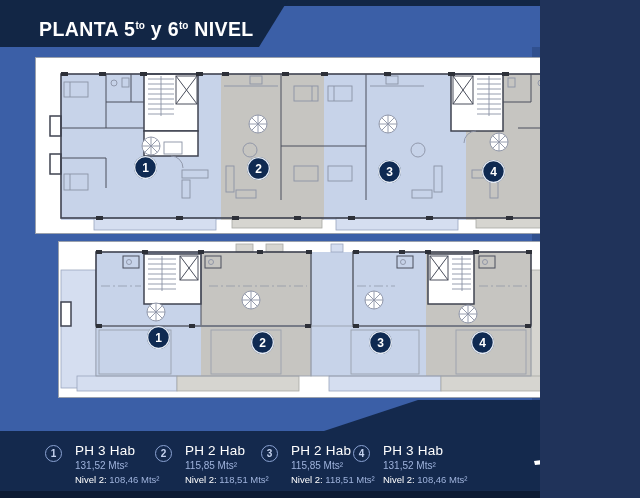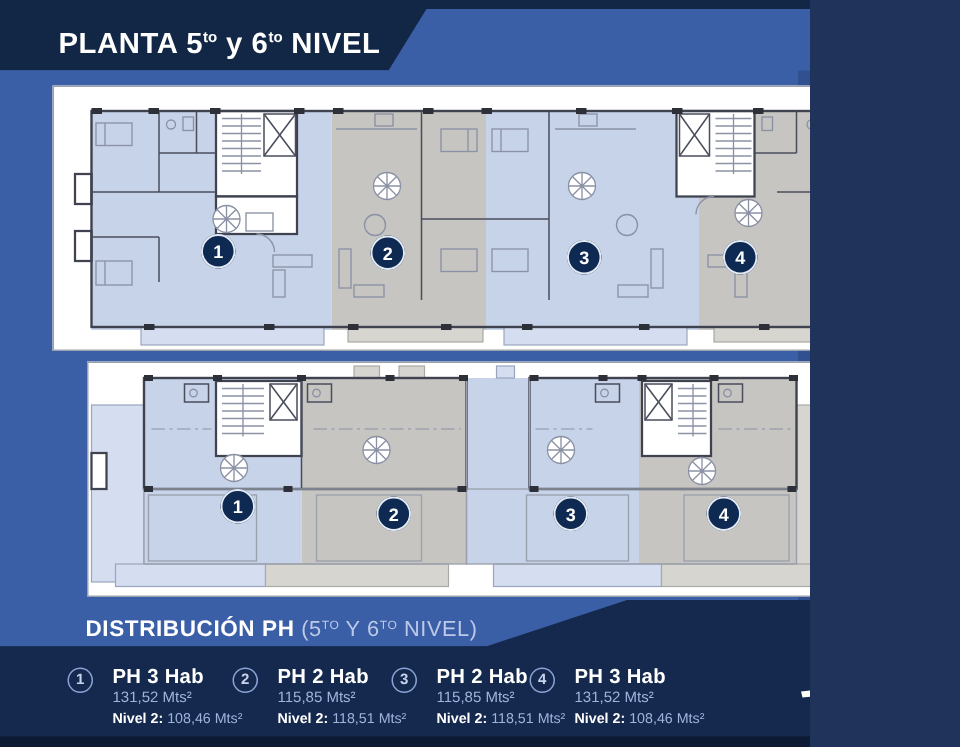--- a/index.html
+++ b/index.html
@@ -46,24 +46,24 @@
     clip-path:polygon(0 0,418px 0,324px 31px,0 31px);}
   .banner-text{position:absolute;left:57px;top:0;height:31px;line-height:33px;white-space:nowrap;}
   .banner-text .bt-bold{font-size:15px;font-weight:bold;color:#fff;letter-spacing:.4px;}
   .banner-text .bt-light{font-size:14.5px;color:#bcc9e8;letter-spacing:.4px;}
   .banner-text sup{font-size:8px;vertical-align:5px;}
   .d-item{position:absolute;top:43px;display:flex;align-items:flex-start;}
   .d-circle{width:17px;height:17px;border:1.6px solid #8ba3d4;border-radius:50%;
     color:#c6d3ef;font-size:10px;font-weight:bold;display:flex;align-items:center;
     justify-content:center;margin-top:2px;flex:none;box-sizing:border-box;}
   .d-text{margin-left:13px;}
-  .d-type{font-size:13.5px;font-weight:bold;color:#fff;letter-spacing:.2px;}
+  .d-type{font-size:13.5px;font-weight:normal;color:#fff;letter-spacing:.2px;}
   .d-area{font-size:10px;color:var(--text_light,#9fb3dc);margin-top:2px;}
   .d-lvl{font-size:9.5px;margin-top:3px;white-space:nowrap;}
-  .d-lvl .lvl-label{color:#fff;font-weight:bold;}
+  .d-lvl .lvl-label{color:#fff;font-weight:normal;}
   .d-lvl .lvl-value{color:var(--text_light,#9fb3dc);}
   .logo{position:absolute;left:528px;top:21px;width:58px;height:52px;}
   .bottom-bar{position:absolute;left:0;bottom:0;width:640px;height:7px;background:#0c1a33;}
 </style>
 </head>
 <body>
 
 <div class="page">
 
   <div class="hdr-strip"></div>
@@ -347,21 +347,20 @@
       </g>
     </svg>
     <div class="marker" style="left:88px;top:84px">1</div>
     <div class="marker" style="left:192px;top:89px">2</div>
     <div class="marker" style="left:310px;top:89px">3</div>
     <div class="marker" style="left:412px;top:89px">4</div>
   </div>
 
   <div class="footer">
     <div class="banner"></div>
-    <div class="banner-text"><span class="bt-bold">DISTRIBUCIÓN PH</span><span class="bt-light"><span> (5</span><sup>TO</sup><span> Y 6</span><sup>TO</sup><span> NIVEL)</span></span></div>
 
     <div class="d-item" style="left:45px">
       <div class="d-circle">1</div>
       <div class="d-text">
         <div class="d-type">PH 3 Hab</div>
         <div class="d-area">131,52 Mts²</div>
         <div class="d-lvl"><span class="lvl-label">Nivel 2:</span> <span class="lvl-value">108,46 Mts²</span></div>
       </div>
     </div>
     <div class="d-item" style="left:155px">

